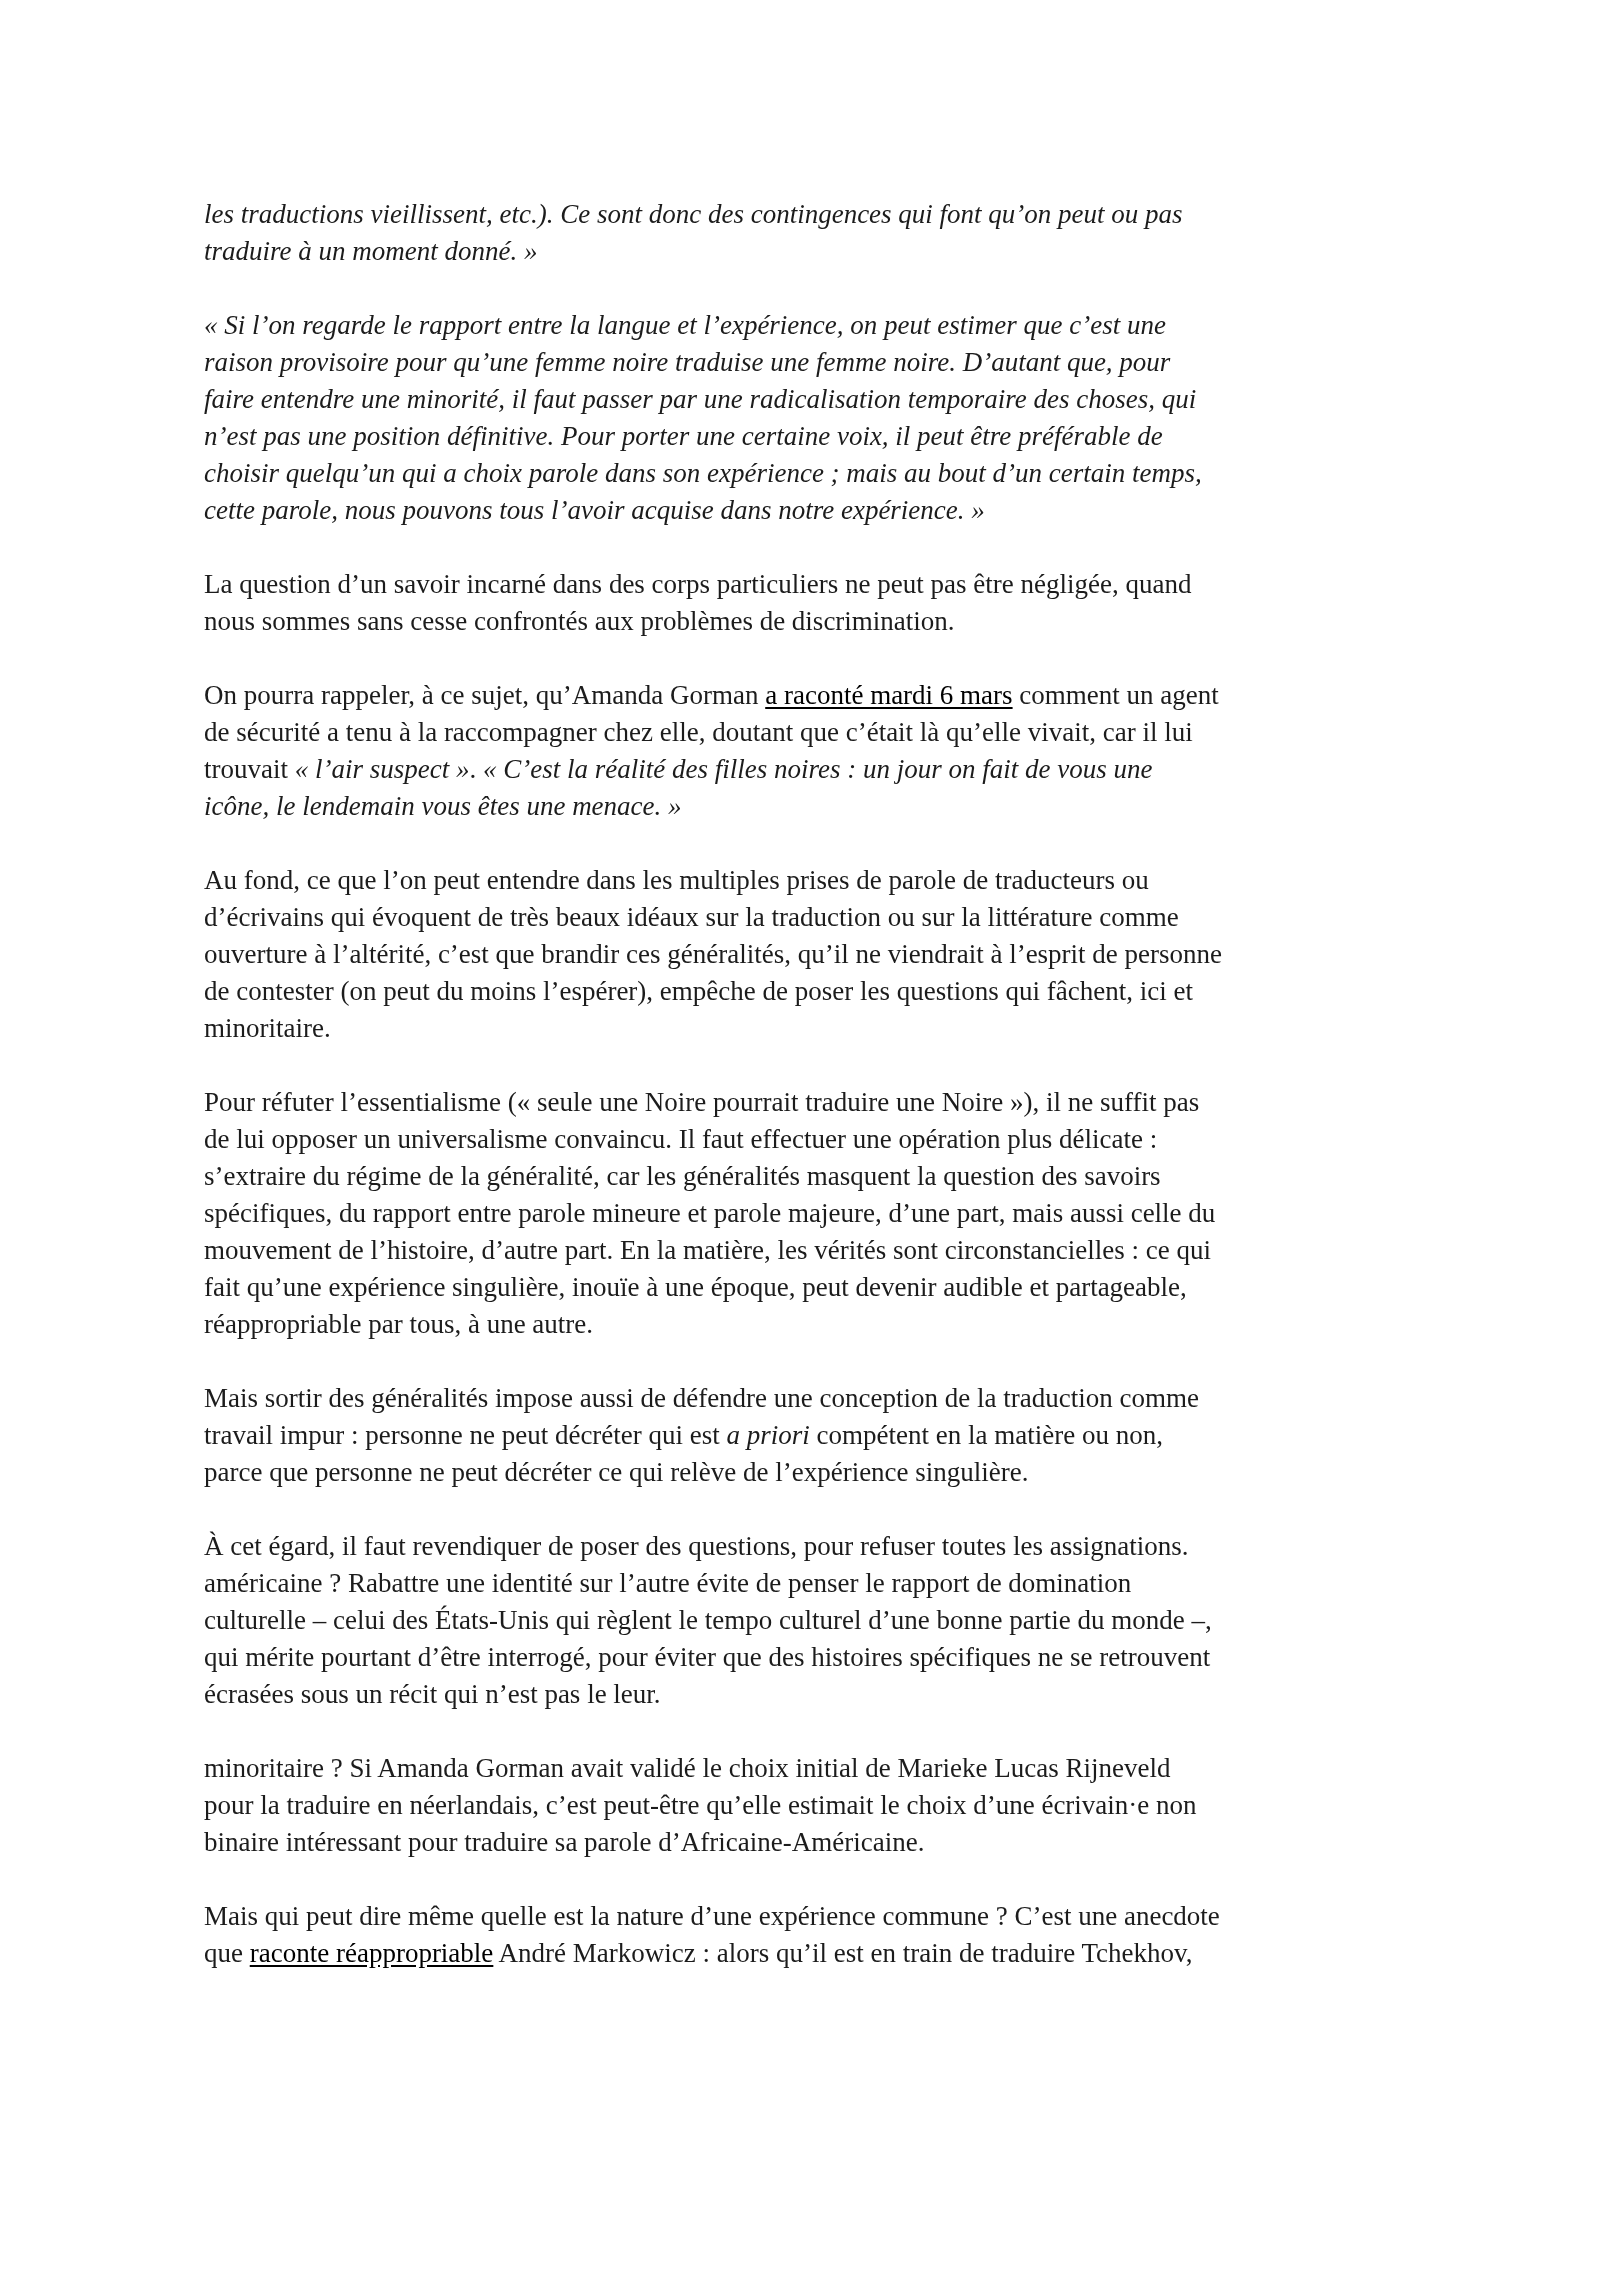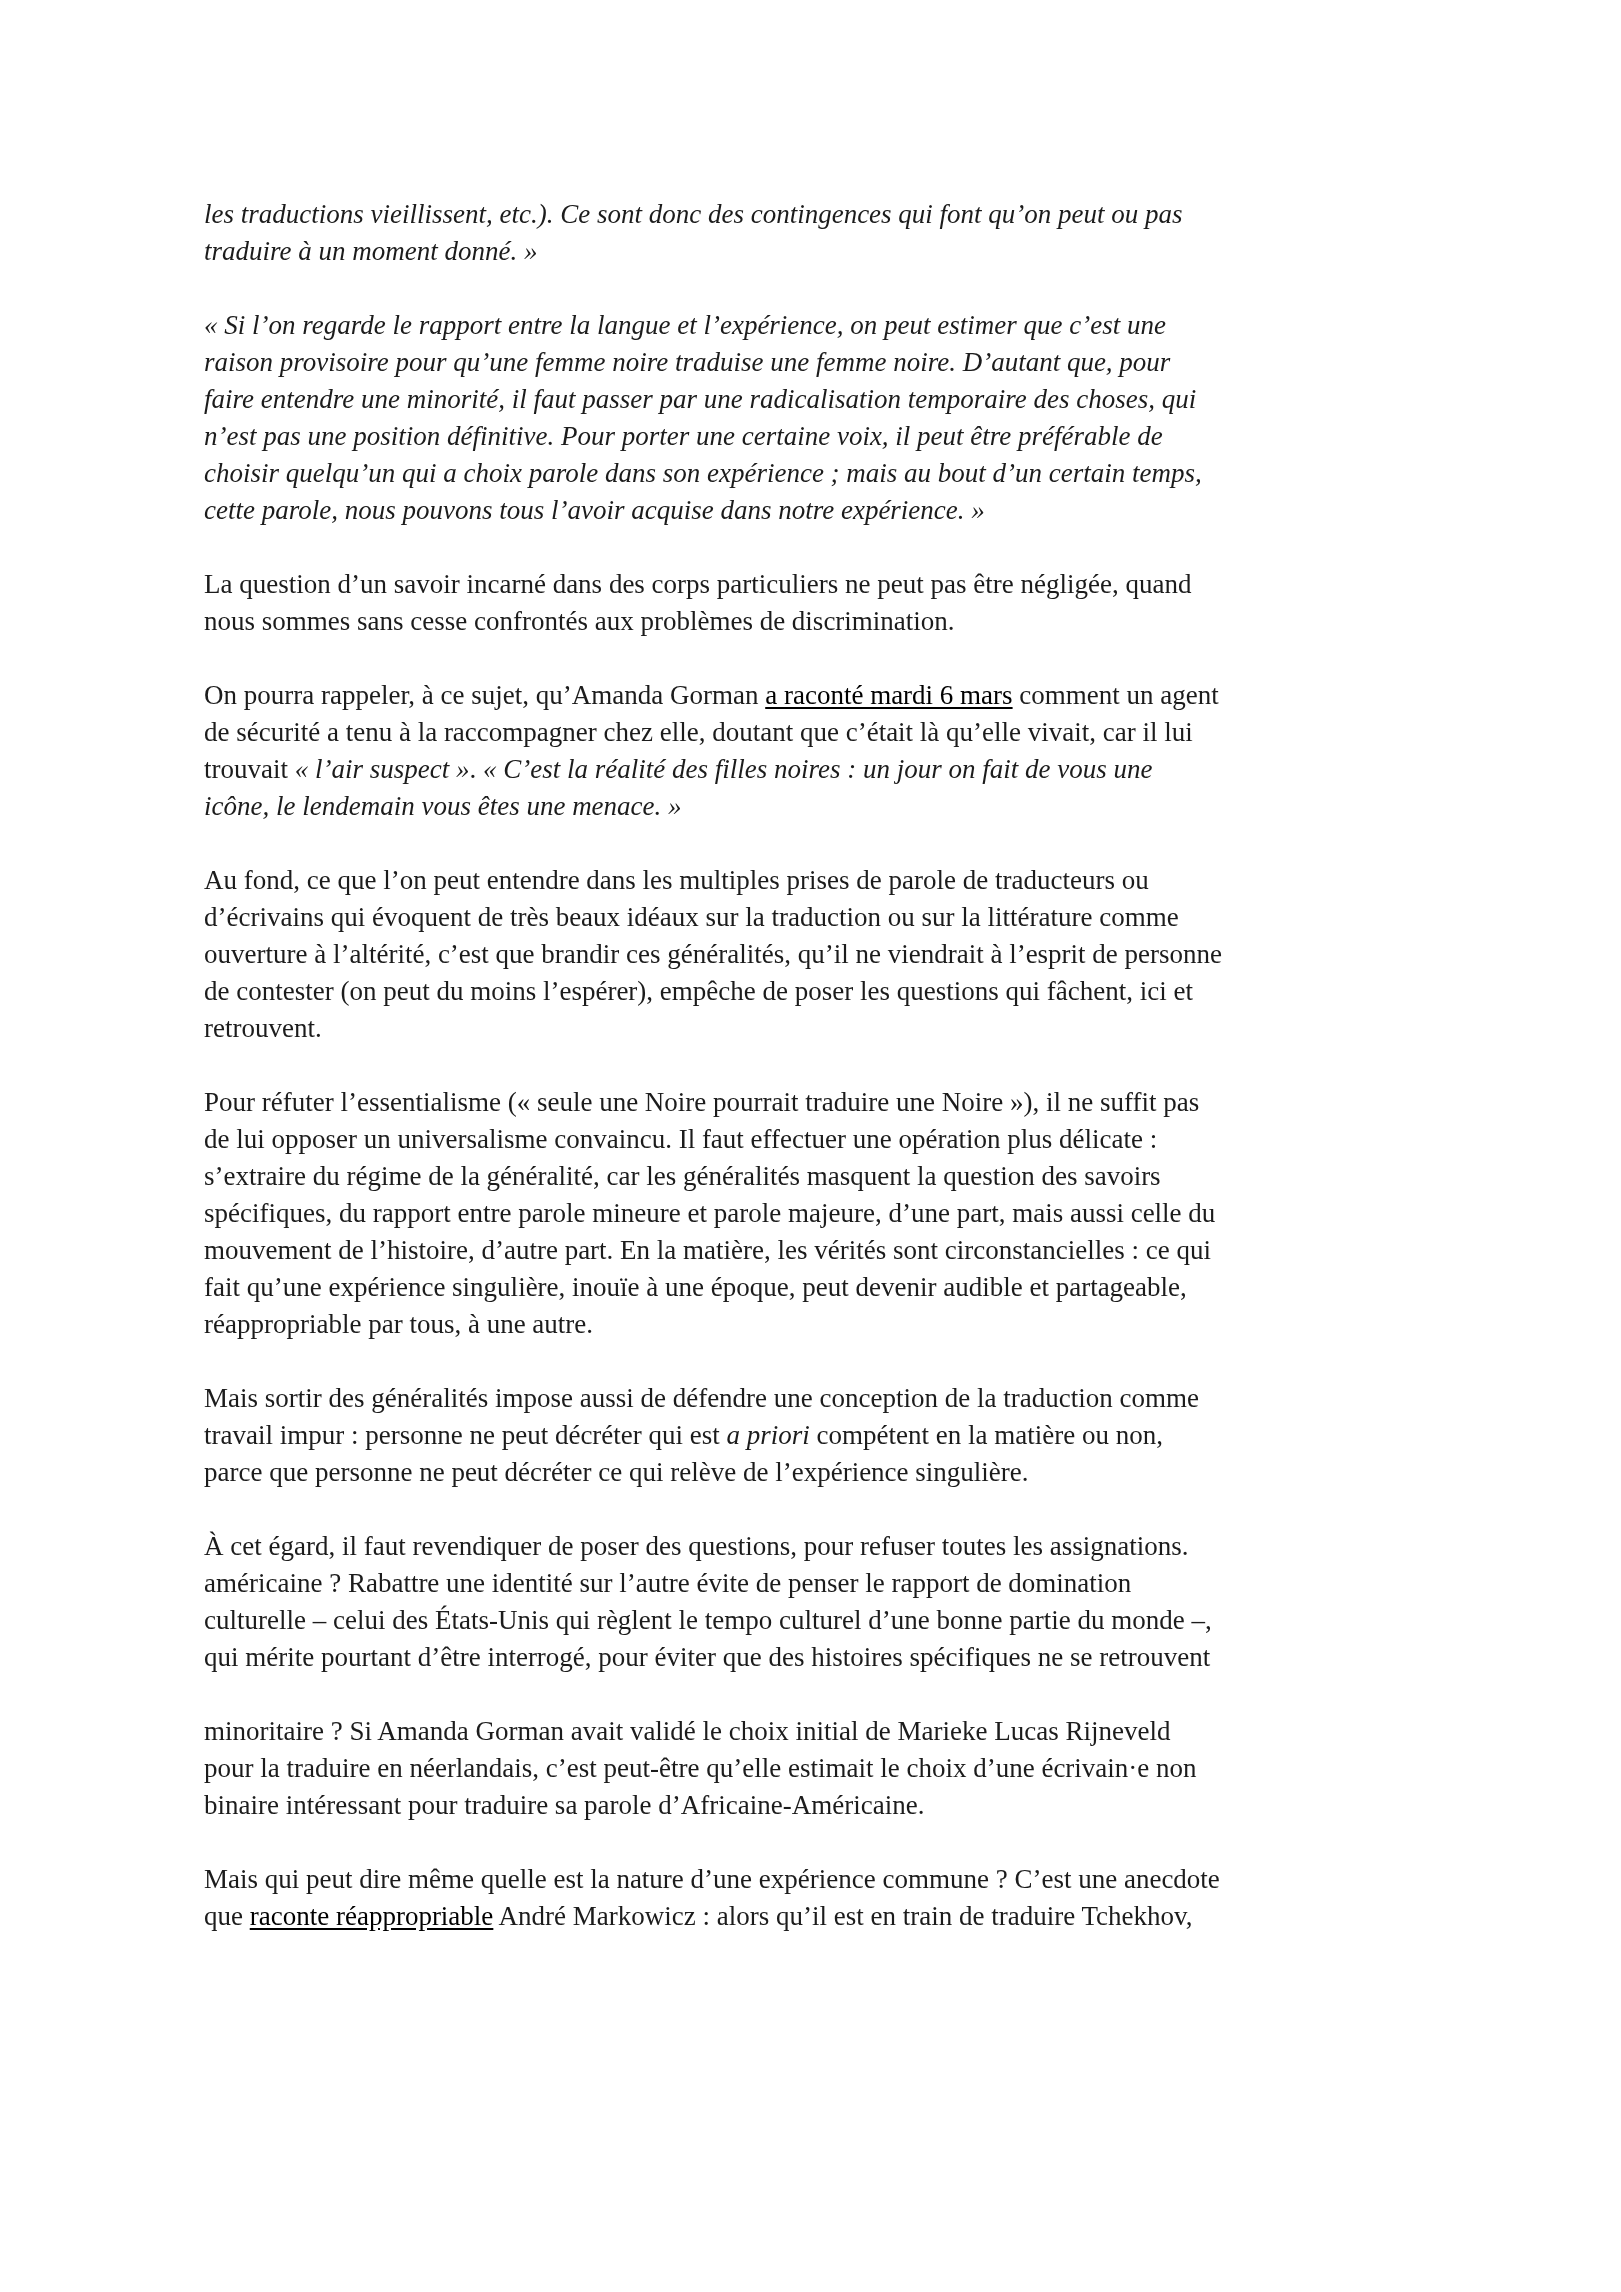--- a/index.html
+++ b/index.html
@@ -42,21 +42,21 @@
       <div class="line"><span>de sécurité a tenu à la raccompagner chez elle, doutant que c’était là qu’elle vivait, car il lui</span></div>
       <div class="line"><span>trouvait </span><span class="it">« l’air suspect »</span><span>. </span><span class="it">« C’est la réalité des filles noires : un jour on fait de vous une</span></div>
       <div class="line"><span class="it">icône, le lendemain vous êtes une menace. »</span></div>
     </div>
     <div class="gap"></div>
     <div class="para">
       <div class="line"><span>Au fond, ce que l’on peut entendre dans les multiples prises de parole de traducteurs ou</span></div>
       <div class="line"><span>d’écrivains qui évoquent de très beaux idéaux sur la traduction ou sur la littérature comme</span></div>
       <div class="line"><span>ouverture à l’altérité, c’est que brandir ces généralités, qu’il ne viendrait à l’esprit de personne</span></div>
       <div class="line"><span>de contester (on peut du moins l’espérer), empêche de poser les questions qui fâchent, ici et</span></div>
-      <div class="line"><span>retrouvent.</span></div>
+      <div class="line"><span>minoritaire.</span></div>
     </div>
     <div class="gap"></div>
     <div class="para">
       <div class="line"><span>Pour réfuter l’essentialisme (« seule une Noire pourrait traduire une Noire »), il ne suffit pas</span></div>
       <div class="line"><span>de lui opposer un universalisme convaincu. Il faut effectuer une opération plus délicate :</span></div>
       <div class="line"><span>s’extraire du régime de la généralité, car les généralités masquent la question des savoirs</span></div>
       <div class="line"><span>spécifiques, du rapport entre parole mineure et parole majeure, d’une part, mais aussi celle du</span></div>
       <div class="line"><span>mouvement de l’histoire, d’autre part. En la matière, les vérités sont circonstancielles : ce qui</span></div>
       <div class="line"><span>fait qu’une expérience singulière, inouïe à une époque, peut devenir audible et partageable,</span></div>
       <div class="line"><span>réappropriable par tous, à une autre.</span></div>
@@ -66,20 +66,21 @@
       <div class="line"><span>Mais sortir des généralités impose aussi de défendre une conception de la traduction comme</span></div>
       <div class="line"><span>travail impur : personne ne peut décréter qui est </span><span class="it">a priori</span><span> compétent en la matière ou non,</span></div>
       <div class="line"><span>parce que personne ne peut décréter ce qui relève de l’expérience singulière.</span></div>
     </div>
     <div class="gap"></div>
     <div class="para">
       <div class="line"><span>À cet égard, il faut revendiquer de poser des questions, pour refuser toutes les assignations.</span></div>
       <div class="line"><span>américaine ? Rabattre une identité sur l’autre évite de penser le rapport de domination</span></div>
       <div class="line"><span>culturelle – celui des États-Unis qui règlent le tempo culturel d’une bonne partie du monde –,</span></div>
       <div class="line"><span>qui mérite pourtant d’être interrogé, pour éviter que des histoires spécifiques ne se retrouvent</span></div>
+      <div class="line"><span>écrasées sous un récit qui n’est pas le leur.</span></div>
     </div>
     <div class="gap"></div>
     <div class="para">
       <div class="line"><span>minoritaire ? Si Amanda Gorman avait validé le choix initial de Marieke Lucas Rijneveld</span></div>
       <div class="line"><span>pour la traduire en néerlandais, c’est peut-être qu’elle estimait le choix d’une écrivain·e non</span></div>
       <div class="line"><span>binaire intéressant pour traduire sa parole d’Africaine-Américaine.</span></div>
     </div>
     <div class="gap"></div>
     <div class="para">
       <div class="line"><span>Mais qui peut dire même quelle est la nature d’une expérience commune ? C’est une anecdote</span></div>

